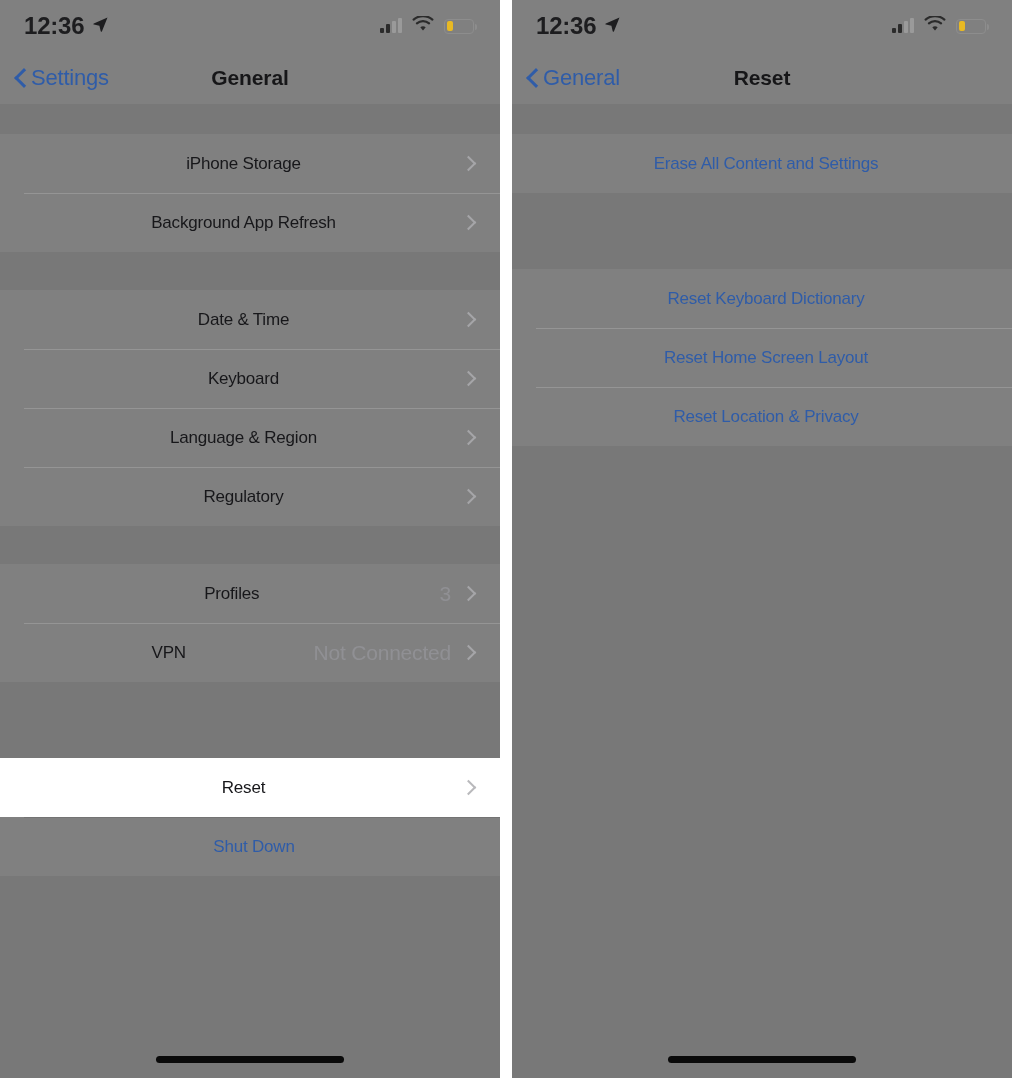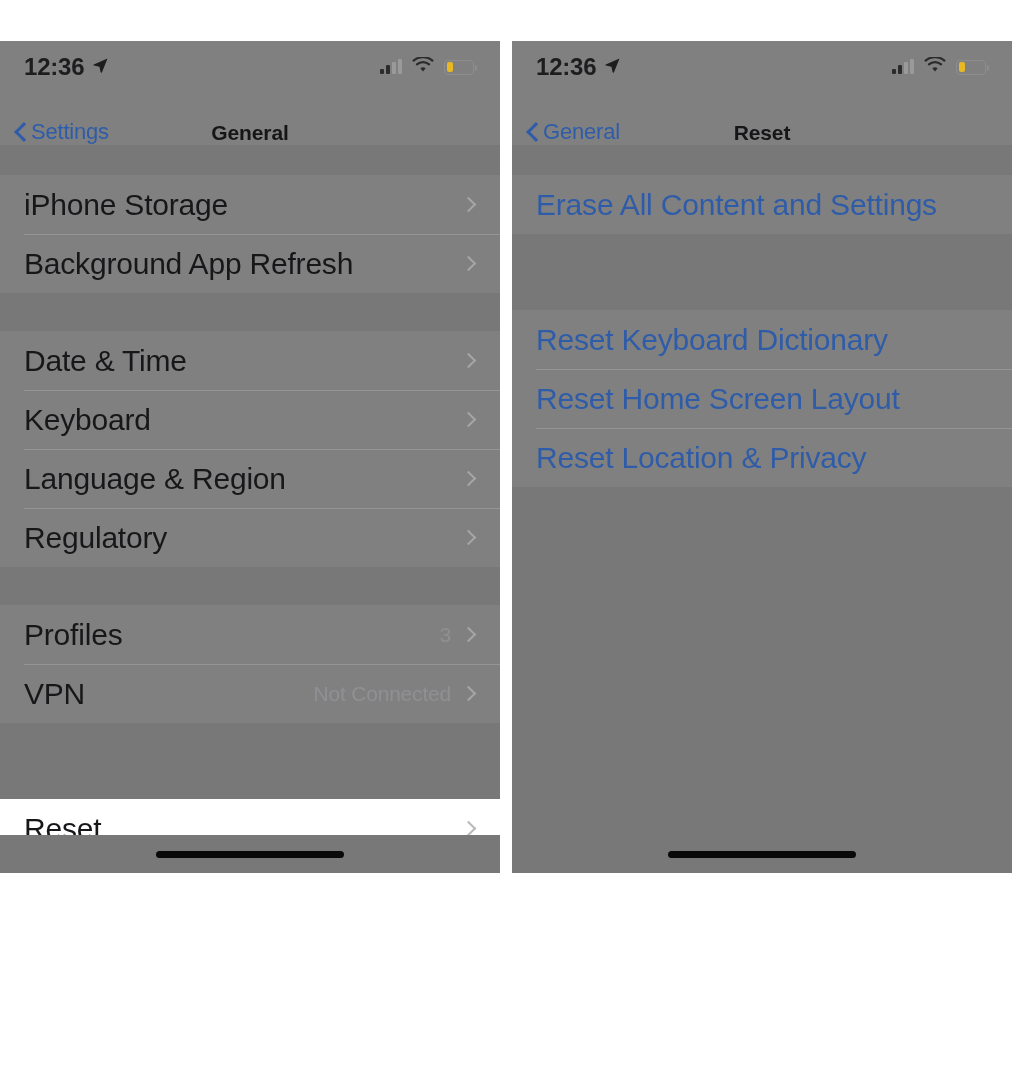--- a/index.html
+++ b/index.html
@@ -13,24 +13,23 @@
     position: relative;
     width: 1012px; height: 1078px;
     display: flex;
     background: #ffffff;
   }
 
   
   .phone {
     position: relative;
     width: 500px;
-    height: 832px;
+    height: 1078px;
     background: #0c4a6e;
     overflow: hidden;
-    margin-top: 41px;
   }
   .phone.right { width: 500px; margin-left: 12px; }
 
   
   .dim-bg      { background: #808080; }
   .dim-gap     { background: #787878; }
   .hl-bg       { background: #ffffff; }
 
   
   .statusbar {
@@ -77,21 +76,21 @@
     width: 2.5px; height: 6px;
     background: #8d8d8d;
     border-radius: 0 2px 2px 0;
   }
 
   
   .navbar {
     height: 52px;
     position: relative;
     display: flex;
-    align-items: flex-end;
+    align-items: center;
   }
   .nav-back {
     display: flex;
     align-items: center;
     gap: 4px;
     padding-left: 14px;
     cursor: pointer;
   }
   .chev-back {
     width: 13px; height: 22px;
@@ -130,24 +129,25 @@
 
   .row {
     position: relative;
     height: 59px;
     display: flex;
     align-items: center;
     padding: 0 16px 0 24px;
     cursor: pointer;
   }
   .row .label {
-    font-size: 30px;
+    font-size: 17px;
     color: #17171a;
     letter-spacing: -0.2px;
     flex: 1;
+    text-align: center;
   }
   .row .value {
     font-size: 21px;
     color: #909094;
     margin-right: 12px;
     letter-spacing: -0.2px;
   }
   .row .chev {
     width: 11px; height: 11px;
     border-right: 2.6px solid #a5a5a8;

